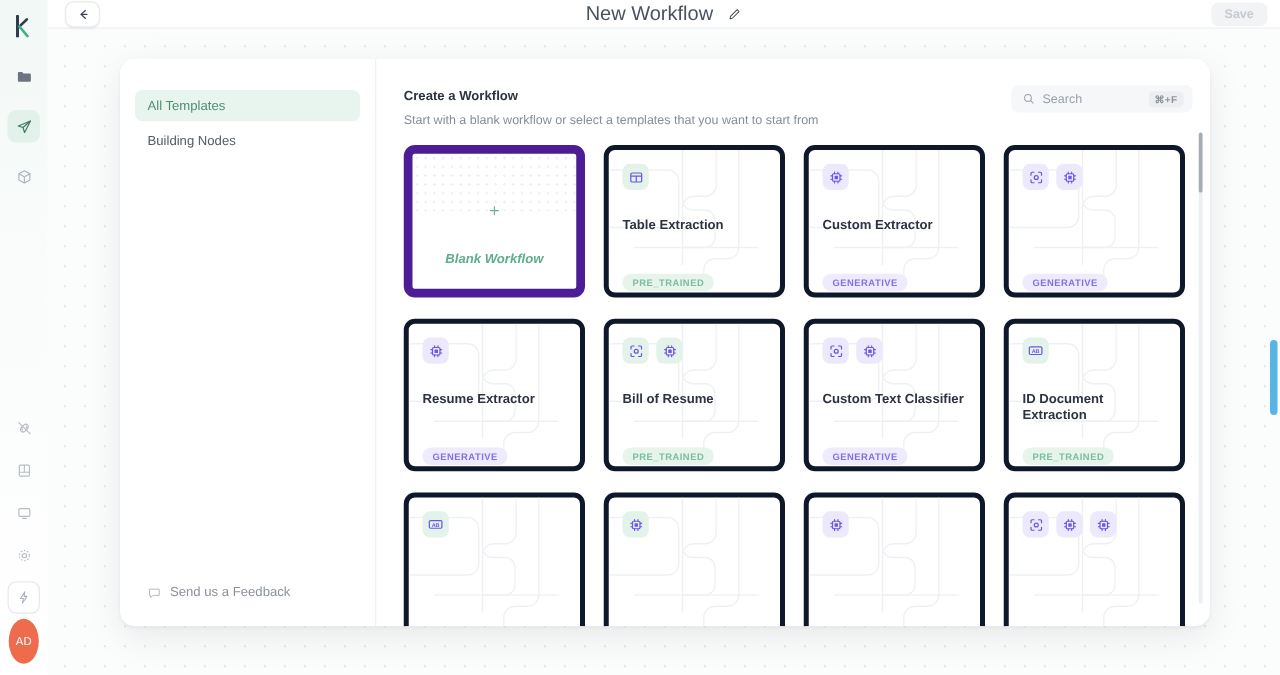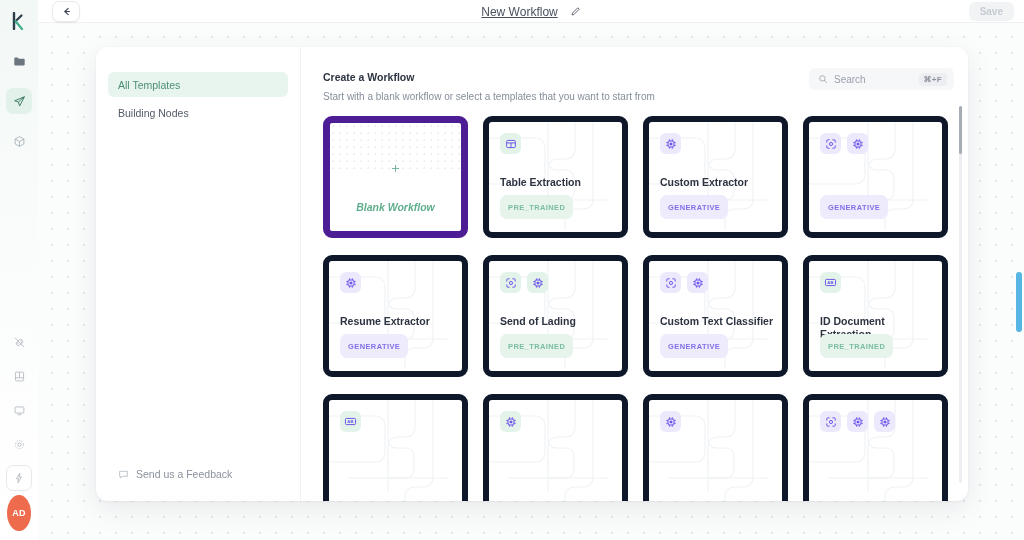--- a/index.html
+++ b/index.html
@@ -23,21 +23,21 @@
     width: 26px; height: 26px; margin-top: 14px; border-radius: 7px;
     display: flex; align-items: center; justify-content: center;
     color: #7c8a93;
   }
   .rail-btn.active { background: #e2f1ea; color: #3f7a63; }
   .rail-spacer { flex: 1 1 auto; }
   .rail-btn.low { margin-top: 4px; margin-bottom: 4px; }
   .rail-avatar {
     width: 24px; height: 36px; border-radius: 50%;
     background: #ee6c4d; color: #fff;
-    font-size: 9px; font-weight: 700; letter-spacing:.2px;
+    font-size: 9px; font-weight: 400; letter-spacing:.2px;
     display: flex; align-items: center; justify-content: center;
     margin-bottom: 9px;
   }
   .rail-btn.ring { border:1px solid #e6e9ec; background:#fff; }
 
   
   .topbar {
     position: absolute; left: 38px; top: 0; right: 0; height: 23px;
     background: #fff; border-bottom: 1px solid #eef0f2;
     display: flex; align-items: center; z-index: 5;
@@ -47,21 +47,21 @@
     width: 28px; height: 21px; border-radius: 7px;
     background: #fff; border: 1px solid #e8eaed;
     box-shadow: 0 1px 2px rgba(16,24,40,.06);
     display: flex; align-items: center; justify-content: center;
     color: #3b4250;
   }
   .title-wrap {
     position: absolute; left: 0; right: 0; top: 0; height: 23px;
     display: flex; align-items: center; justify-content: center; gap: 12px;
   }
-  .wf-title { font-size: 12px; color: #4a5260; text-decoration: underline; }
+  .wf-title { font-size: 16px; color: #4a5260; }
   .edit-ico { color: #454c58; display: flex; }
   .save-btn {
     position: absolute; right: 10px; top: 2px;
     height: 19px; min-width: 38px; padding: 0 11px;
     border-radius: 6px; background: #f1f3f5; color: #c6cbd2;
     font-size: 10px; display: flex; align-items: center; justify-content: center; font-weight: bold;
   }
 
   
   .canvas {
@@ -117,39 +117,39 @@
   .grid-scroll {
     flex: 1 1 auto; position: relative; overflow: hidden;
     padding: 14px 20px 0 22px;
   }
   .grid {
     display: grid; grid-template-columns: repeat(4, 145px);
     gap: 17px 15px;
   }
   .card {
     position: relative; height: 122px; border-radius: 9px;
-    background: #fff; border: 6px solid #0f172a;
+    background: #fff; border: 4px solid #0f172a;
     overflow: hidden;
   }
   .card .deco { position: absolute; inset: 0; opacity: .85; pointer-events: none; }
   .card-body { position: relative; padding: 11px 11px 0 11px; height: 100%; }
   .icon-row { display: flex; gap: 6px; }
   .icon-badge {
     width: 21px; height: 21px; border-radius: 6px;
     display: flex; align-items: center; justify-content: center;
   }
   .icon-badge.gen { background: #ece9fd; color: #6d54e8; }
   .icon-badge.pre { background: #e3f3ea; color: #6d54e8; }
   .card-title {
     position: absolute; left: 11px; right: 8px; top: 54px;
     font-size: 10.5px; font-weight: 700; color: #2d3340; line-height: 1.2;
   }
   .tag {
-    position: absolute; left: 11px; bottom: 13px;
-    height: 24px; padding: 0 8px; border-radius: 7px;
+    position: absolute; left: 11px; bottom: 1px;
+    height: 14px; padding: 0 8px; border-radius: 7px;
     font-size: 7.5px; font-weight: 700; letter-spacing: .4px;
     display: flex; align-items: center;
   }
   .tag.gen { background: #eeebfd; color: #8070ea; }
   .tag.pre { background: #e6f4ec; color: #7bbd9e; }
 
   
   .inner-sb {
     position: absolute; right: 6px; top: 4px; width: 3px; bottom: 18px;
     background: #eceef1; border-radius: 2px;
@@ -439,21 +439,21 @@
                     </svg>
                   </div>
                   <div class="icon-badge pre">
                     <svg width="12" height="12" viewBox="0 0 16 16">
                       <rect x="4" y="4" width="8" height="8" rx="1.4" fill="none" stroke="#6d54e8" stroke-width="1.3"></rect>
                       <rect x="6.2" y="6.2" width="3.6" height="3.6" rx="0.6" fill="#6d54e8"></rect>
                       <path d="M6.2 4V2.2M9.8 4V2.2M6.2 12v1.8M9.8 12v1.8M4 6.2H2.2M4 9.8H2.2M12 6.2h1.8M12 9.8h1.8" stroke="#6d54e8" stroke-width="1.2" stroke-linecap="round"></path>
                     </svg>
                   </div>
                 </div>
-                <div class="card-title">Send of Lading</div>
+                <div class="card-title">Bill of Resume</div>
                 <div class="tag pre">PRE_TRAINED</div>
               </div>
             </div>
             <div class="card">
               <div class="deco">
                 <svg width="145" height="122" viewBox="0 0 145 122" preserveAspectRatio="none">
                   <g fill="none" stroke="#eceff2" stroke-width="1.1">
                     <path d="M59 -4 V40 a8 8 0 0 0 8 8 h10 a8 8 0 0 1 8 8 V70 a8 8 0 0 1 -8 8 H60"></path>
                     <path d="M86 -4 V28 a9 9 0 0 1 -9 9 h-9 a9 9 0 0 0 -9 9 V92"></path>
                     <path d="M104 -4 V78 a9 9 0 0 1 -9 9 h-10 a9 9 0 0 0 -9 9 V108"></path>

